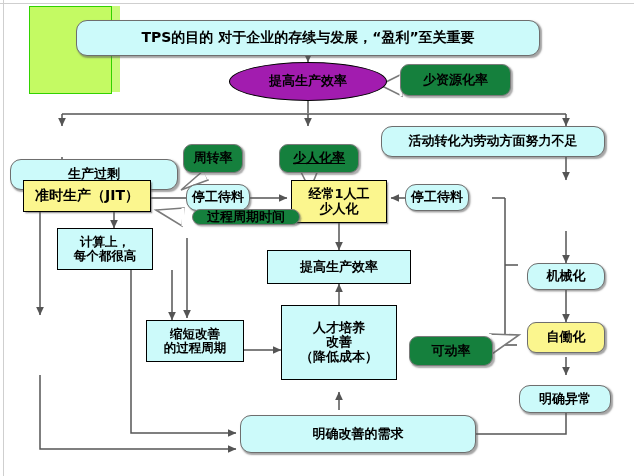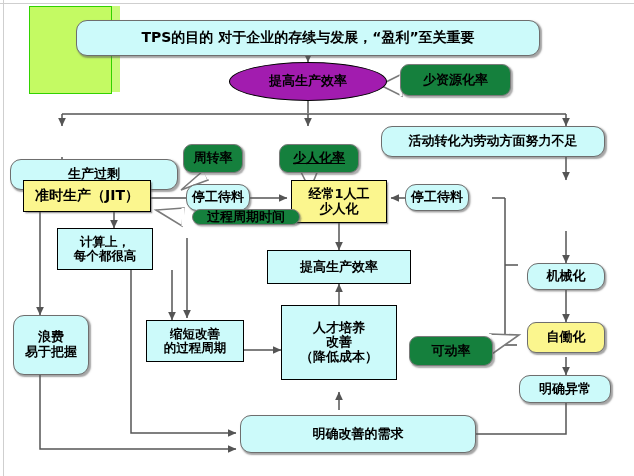--- a/index.html
+++ b/index.html
@@ -207,35 +207,33 @@
     <path d="M31,4 L31,22" stroke="#ffffff" stroke-width="3"></path>
   </svg>
 
   <div class="node rect t12" style="left:57px; top:228px; width:96px; height:42px;">计算上，
 每个都很高</div>
 
   <div class="node rect t13" style="left:267px; top:250px; width:144px; height:34px;">提高生产效率</div>
 
   <div class="node round t13" style="left:527px; top:263px; width:78px; height:27px;">机械化</div>
 
-  <div class="node round t13" style="left:13px; top:315px; width:76px; height:60px;">浪费
-易于把握</div>
 
   <div class="node rect t12" style="left:146px; top:320px; width:98px; height:42px;">缩短改善
 的过程周期</div>
 
   <div class="node rect t13" style="left:281px; top:305px; width:116px; height:75px;">人才培养
 改善
 （降低成本）</div>
 
   <div class="node callout t13" style="left:409px; top:336px; width:84px; height:30px;">可动率</div>
   <svg style="position:absolute;left:486px;top:330px;width:40px;height:30px;z-index:2;" viewBox="0 0 40 30">
     <path d="M4,4 L33,5 L6,24 z" fill="#ffffff" stroke="#7a7a7a" stroke-width="1.6"></path>
     <path d="M4,4 L5,24" stroke="#ffffff" stroke-width="3"></path>
   </svg>
 
   <div class="node round-yellow t13" style="left:527px; top:322px; width:78px; height:31px;">自働化</div>
 
-  <div class="node round t13" style="left:519px; top:375px; width:92px; height:28px;">明确异常</div>
+  <div class="node round t13" style="left:519px; top:385px; width:92px; height:28px;">明确异常</div>
 
   <div class="node round t13" style="left:240px; top:415px; width:236px; height:38px;">明确改善的需求</div>
 
 </div>
 
 </body></html>

